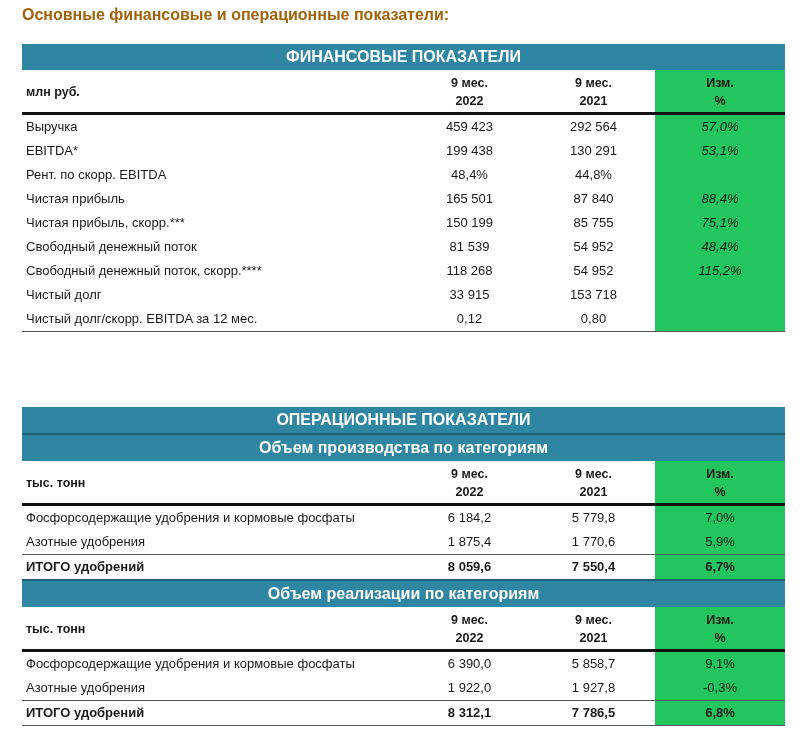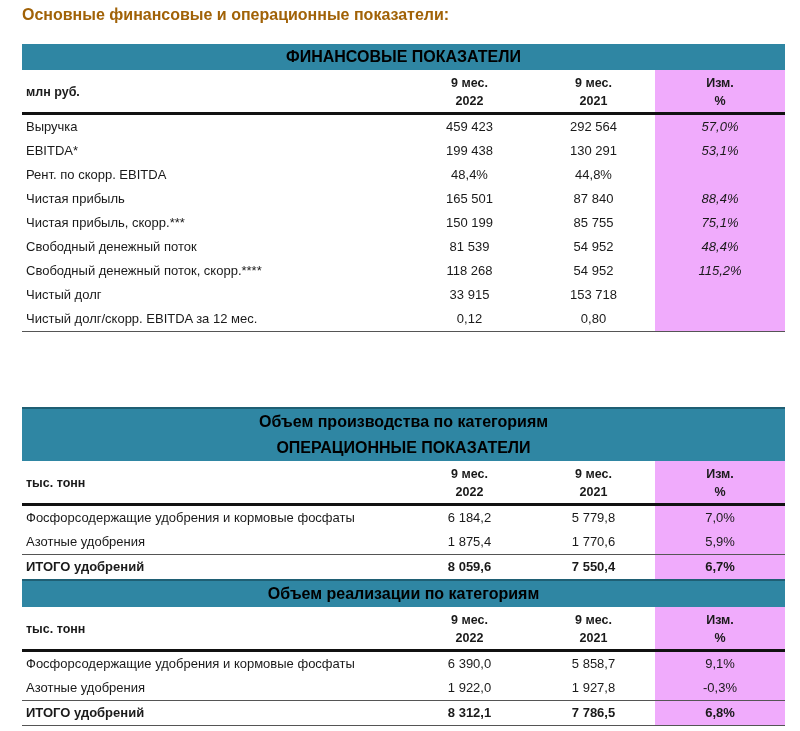--- a/index.html
+++ b/index.html
@@ -16,31 +16,31 @@
     position: absolute; left: 22px; width: 763px;
     border-collapse: collapse; table-layout: fixed;
     font-size: 13px;
   }
   .tbl col.c-label { width: 385px; }
   .tbl col.c-v1 { width: 125px; }
   .tbl col.c-v2 { width: 123px; }
   .tbl col.c-chg { width: 130px; }
   .tbl td { padding: 0; white-space: nowrap; }
   .band td {
-    background: #2f86a3; color: #000000; font-weight: bold;
+    background: #2f86a3; color: #ffffff; font-weight: bold;
     text-align: center; font-size: 16px; height: 26px;
   }
   .band.sub td { border-top: 2px solid #1f5f74; height: 26px; }
   .hdr td { font-weight: bold; font-size: 12.5px; text-align: center; line-height: 18px; padding-top: 4px; padding-bottom: 2px; }
   .hdr td.unit { text-align: left; padding-left: 4px; vertical-align: middle; font-size: 12.5px; }
   .hdr { border-bottom: 3px solid #111; }
   .row td { height: 24px; line-height: 24px; }
   .row td.lbl { text-align: left; padding-left: 4px; }
   .row td.num { text-align: center; }
-  .chg { background: #f0abfc; text-align: center; }
+  .chg { background: #22c55e; text-align: center; }
   .it { font-style: italic; }
   .bold td { font-weight: bold; }
   .bt td { border-top: 1.5px solid #555; text-align: center; }
   .bb td { border-bottom: 1.5px solid #555; }
   .date td { font-weight: bold; height: 26px; line-height: 26px; }
 </style>
 </head>
 <body>
 
 <div class="page-title">Основные финансовые и операционные показатели:</div>
@@ -129,25 +129,25 @@
   </table>
 
 <table class="tbl" style="top:407px;">
   <colgroup>
       <col class="c-label">
       <col class="c-v1">
       <col class="c-v2">
       <col class="c-chg">
     </colgroup>
   <tbody>
-      <tr class="band sub">
+      <tr class="band">
+    <td colspan="4">ОПЕРАЦИОННЫЕ ПОКАЗАТЕЛИ</td>
+  </tr>
+  <tr class="band sub">
     <td colspan="4">Объем производства по категориям</td>
-  </tr>
-  <tr class="band">
-    <td colspan="4">ОПЕРАЦИОННЫЕ ПОКАЗАТЕЛИ</td>
   </tr>
   <tr class="hdr">
     <td class="unit">тыс. тонн</td>
     <td>
           <div>9 мес.</div>
           <div>2022</div>
         </td>
     <td>
           <div>9 мес.</div>
           <div>2021</div>

